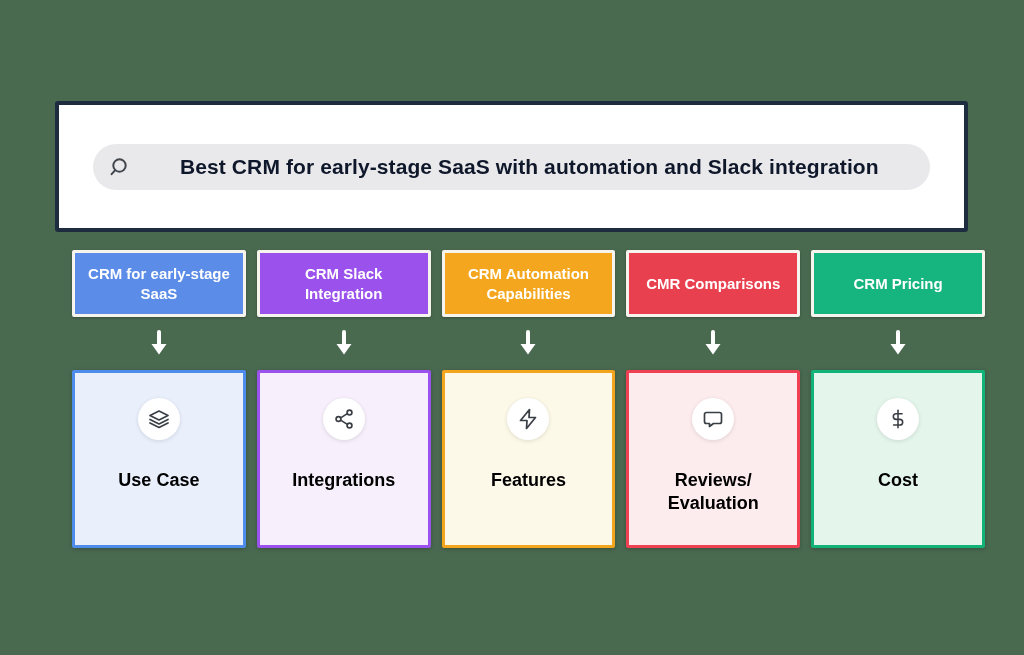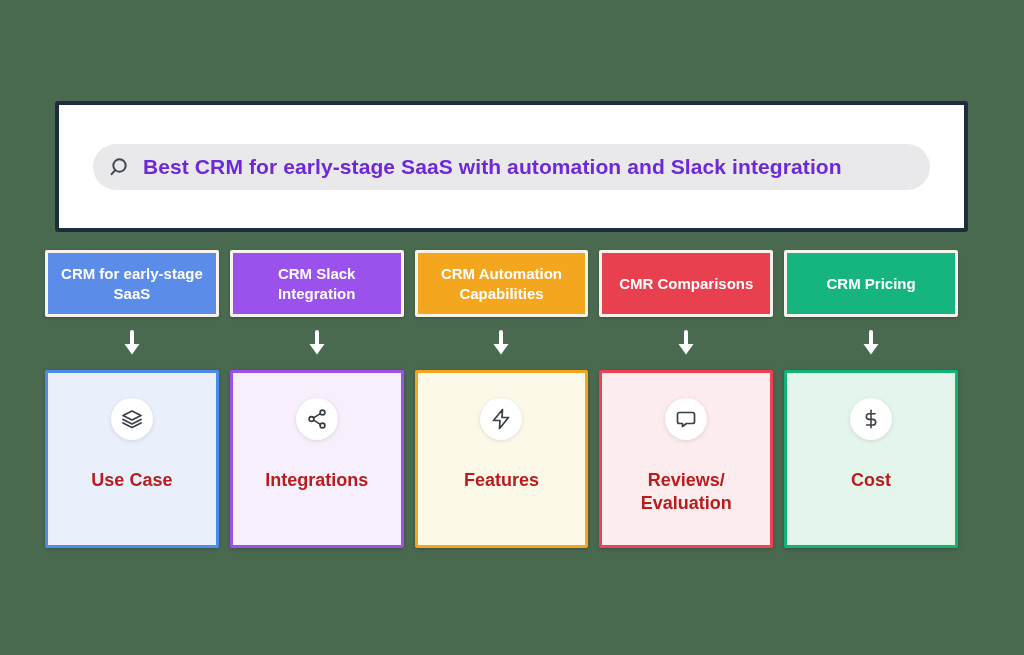--- a/index.html
+++ b/index.html
@@ -37,21 +37,21 @@
   .search-query {
     font-size: 21px;
     font-weight: 700;
     letter-spacing: 0.1px;
     white-space: nowrap;
   }
 
   
   .columns {
     position: absolute;
-    left: 45px; top: 250px;
+    left: 72px; top: 250px;
     width: 913px;
     display: grid;
     grid-template-columns: repeat(5, 1fr);
     gap: 11px;
   }
   .column { display: flex; flex-direction: column; align-items: center; }
 
   .tag {
     width: 100%; height: 67px;
     border: 3px solid #f7f4ee;
@@ -94,38 +94,38 @@
     box-shadow: 0 1px 4px rgba(0,0,0,0.12);
     display: flex;
     align-items: center;
     justify-content: center;
   }
   .icon-circle svg { display: block; }
   .card-label {
     margin-top: 29px;
     font-size: 18px;
     font-weight: 700;
-    color: #b91c1c;
+    color: #000000;
     text-align: center;
     line-height: 1.25;
     white-space: pre-line;
   }
 </style>
 </head>
 <body>
 
 <div class="stage" style="background-color: rgb(74, 106, 80);">
 
   <div class="search-panel" style="border-color: rgb(29, 44, 63); background-color: rgb(255, 255, 255);">
     <div class="search-pill" style="background-color: rgb(233, 233, 235);">
       <svg width="24" height="24" viewBox="0 0 24 24" fill="none" stroke="#41464e" stroke-width="2" stroke-linecap="round">
         <circle cx="11.5" cy="10.5" r="6.2"></circle>
         <line x1="6.8" y1="15.6" x2="3.6" y2="19.2"></line>
       </svg>
-      <span class="search-query" style="color: #6d28d9;">Best CRM for early-stage SaaS with automation and Slack integration</span>
+      <span class="search-query" style="color: #0f172a; margin-left: 37px;">Best CRM for early-stage SaaS with automation and Slack integration</span>
     </div>
   </div>
 
   <div class="columns">
 
     <div class="column">
       <div class="tag" style="background-color: rgb(91, 140, 232);">CRM for early-stage
 SaaS</div>
       <div class="arrow-zone">
         <svg width="24" height="30" viewBox="0 0 24 30">

